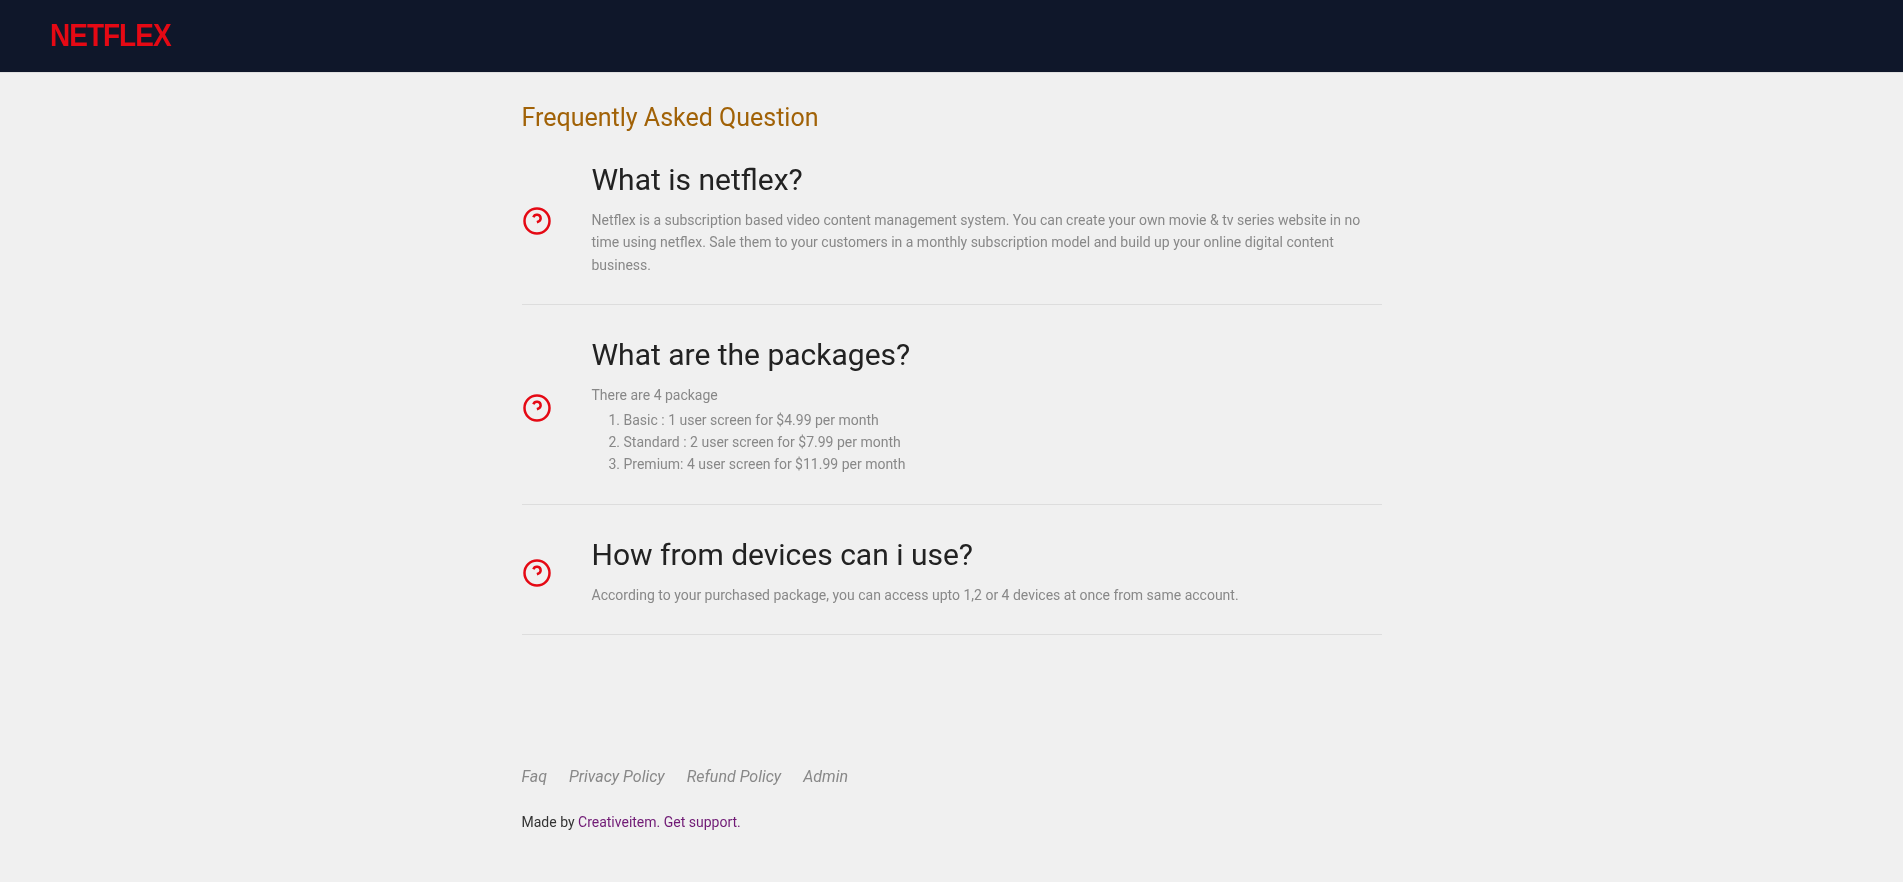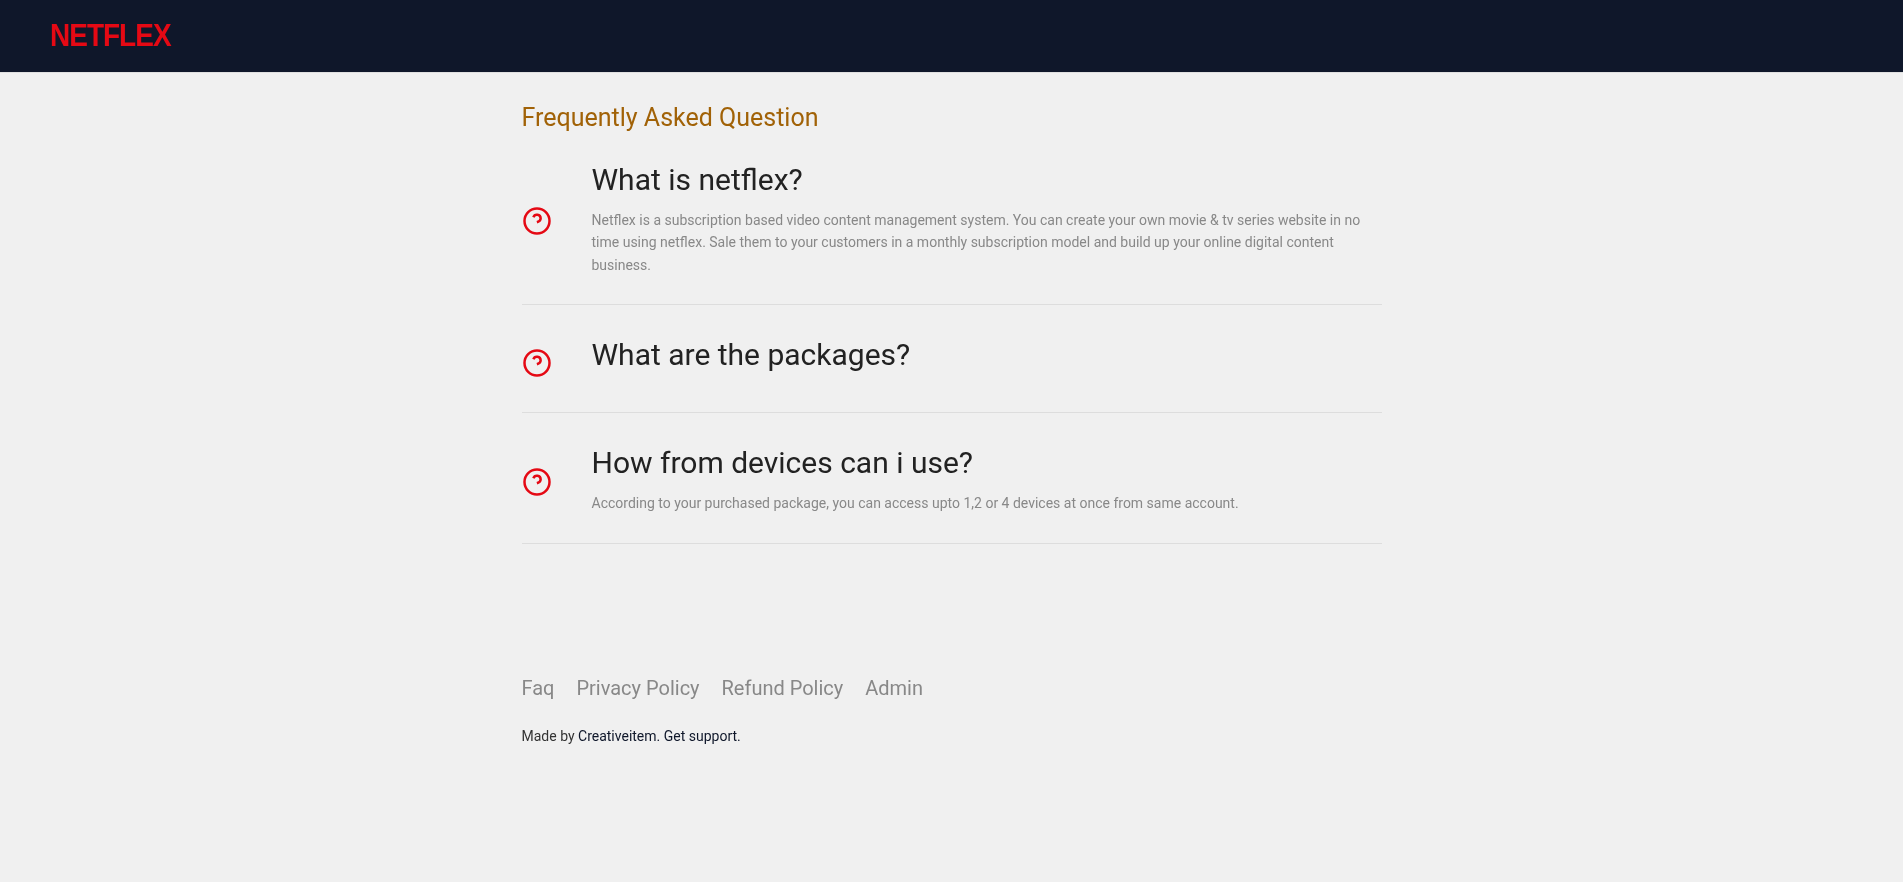--- a/index.html
+++ b/index.html
@@ -84,32 +84,33 @@
       max-width: 860px;
       margin: 0 auto;
       padding: 40px 0;
     }
     .footer-links {
       margin-bottom: 28px;
     }
     .footer-links a {
       color: #888;
       text-decoration: none;
-      font-size: 20px;
+      font-size: 16px;
       margin-right: 18px;
+      font-style: italic;
     }
     .footer-credit {
       font-size: 14px;
       color: #555;
     }
     .footer-credit .made-by {
       color: #333;
     }
     .footer-credit a {
-      color: #0f172a;
+      color: #701a75;
       text-decoration: none;
     }
   </style>
 </head>
 <body>
 
 <div class="header">
   <span class="logo">NETFLEX</span>
 </div>
 
@@ -133,20 +134,28 @@
   <div class="faq-item">
     <div class="faq-icon">
       <svg viewBox="0 0 24 24">
           <circle cx="12" cy="12" r="10"></circle>
           <path d="M9.09 9a3 3 0 0 1 5.83 1c0 2-3 3-3 3"></path>
           <line x1="12" y1="17" x2="12.01" y2="17"></line>
         </svg>
     </div>
     <div class="faq-content">
       <h3 class="faq-question">What are the packages?</h3>
+      <div class="faq-answer">
+        <span>There are 4 package</span>
+        <ol>
+          <li>Basic : 1 user screen for $4.99 per month</li>
+          <li>Standard : 2 user screen for $7.99 per month</li>
+          <li>Premium: 4 user screen for $11.99 per month</li>
+        </ol>
+      </div>
     </div>
   </div>
 
   <div class="faq-item">
     <div class="faq-icon">
       <svg viewBox="0 0 24 24">
           <circle cx="12" cy="12" r="10"></circle>
           <path d="M9.09 9a3 3 0 0 1 5.83 1c0 2-3 3-3 3"></path>
           <line x1="12" y1="17" x2="12.01" y2="17"></line>
         </svg>

